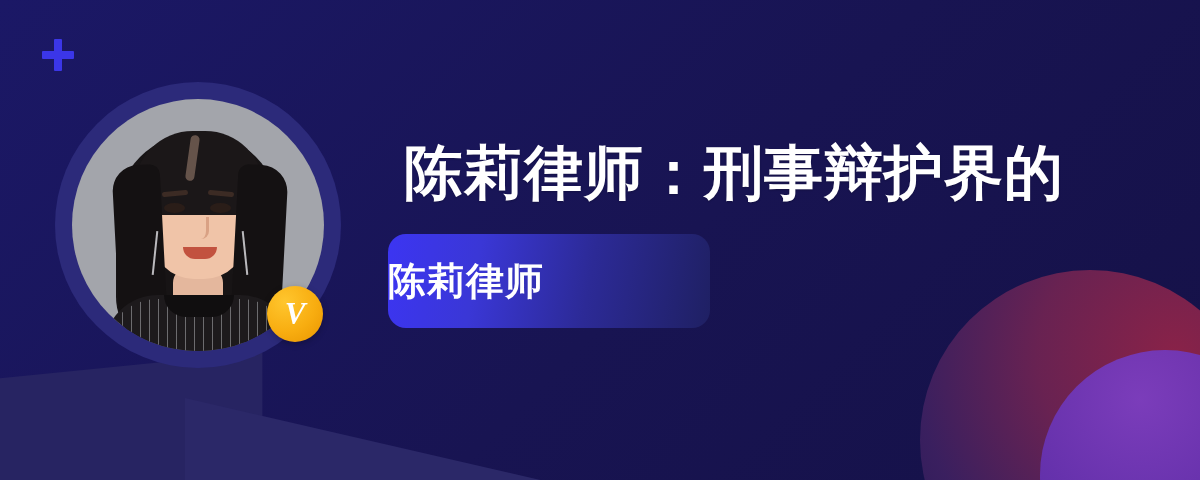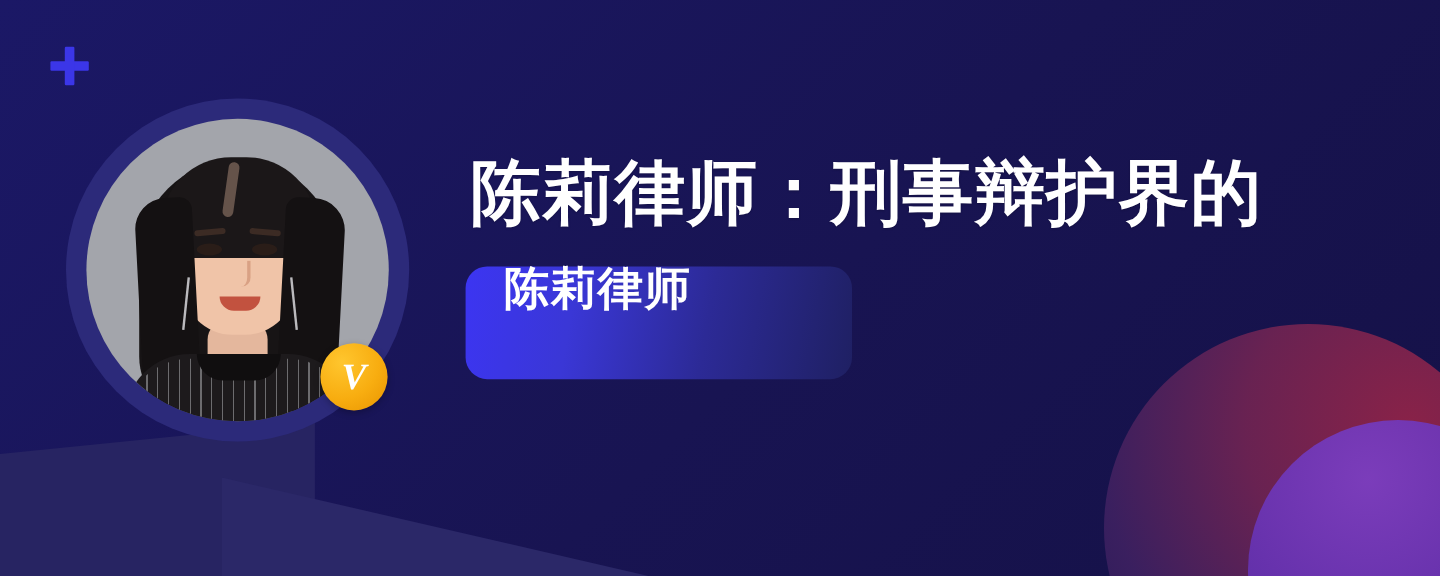--- a/index.html
+++ b/index.html
@@ -249,35 +249,34 @@
     left: 388px;
     top: 118px;
     width: 760px;
   }
   .headline {
     color: #ffffff;
     font-size: 59px;
     font-weight: bold;
     letter-spacing: 1px;
     line-height: 78px;
-    margin: 4px;
+    margin: 16px;
     white-space: nowrap;
     text-shadow: 0 1px 2px rgba(0,0,0,.2);
   }
 
   .name-pill {
     margin-top: 22px;
     width: 322px;
     height: 94px;
     border-radius: 18px;
     background: linear-gradient(100deg, #3c35f2 0%, #3a37d6 28%, #2c2a96 62%, #1f2063 100%);
     display: flex;
-    align-items: flex-start;
+    align-items: center;
     box-sizing: border-box;
-    padding-left: 32px;
   }
   .name-pill span {
     color: #ffffff;
     font-size: 38px;
     font-weight: bold;
     letter-spacing: 1px;
     line-height: 1;
   }
 </style>
 </head>

